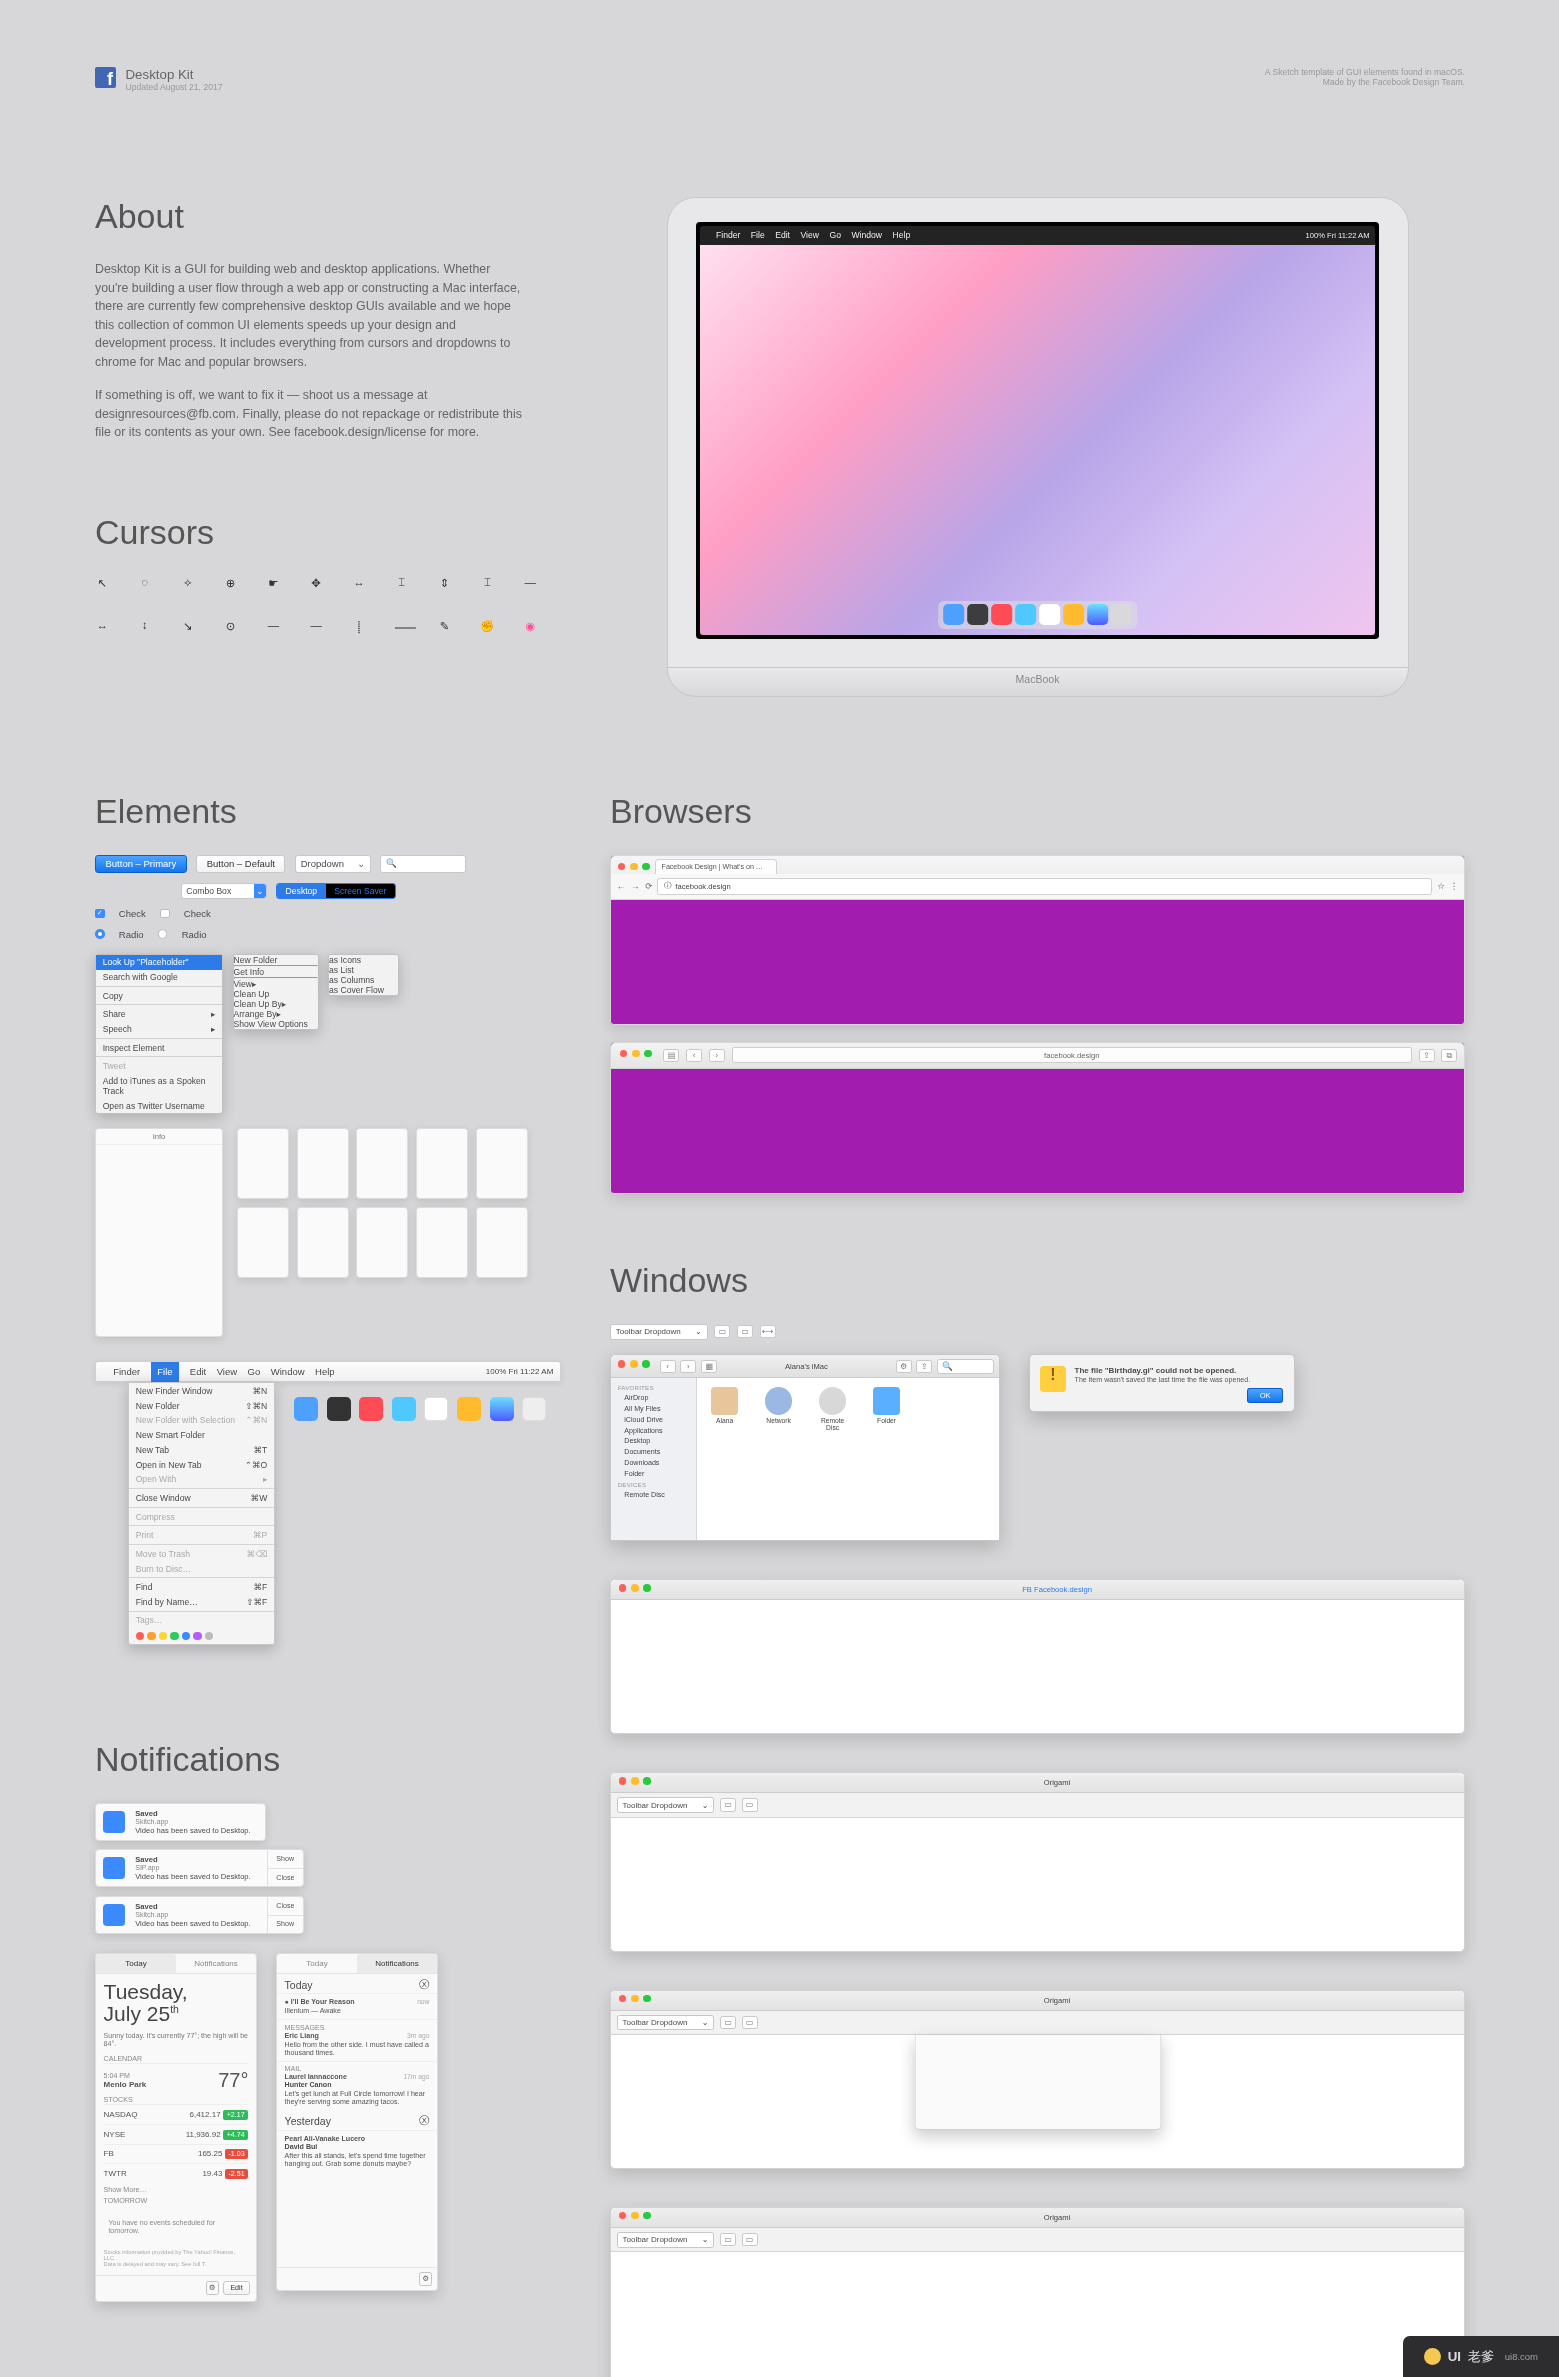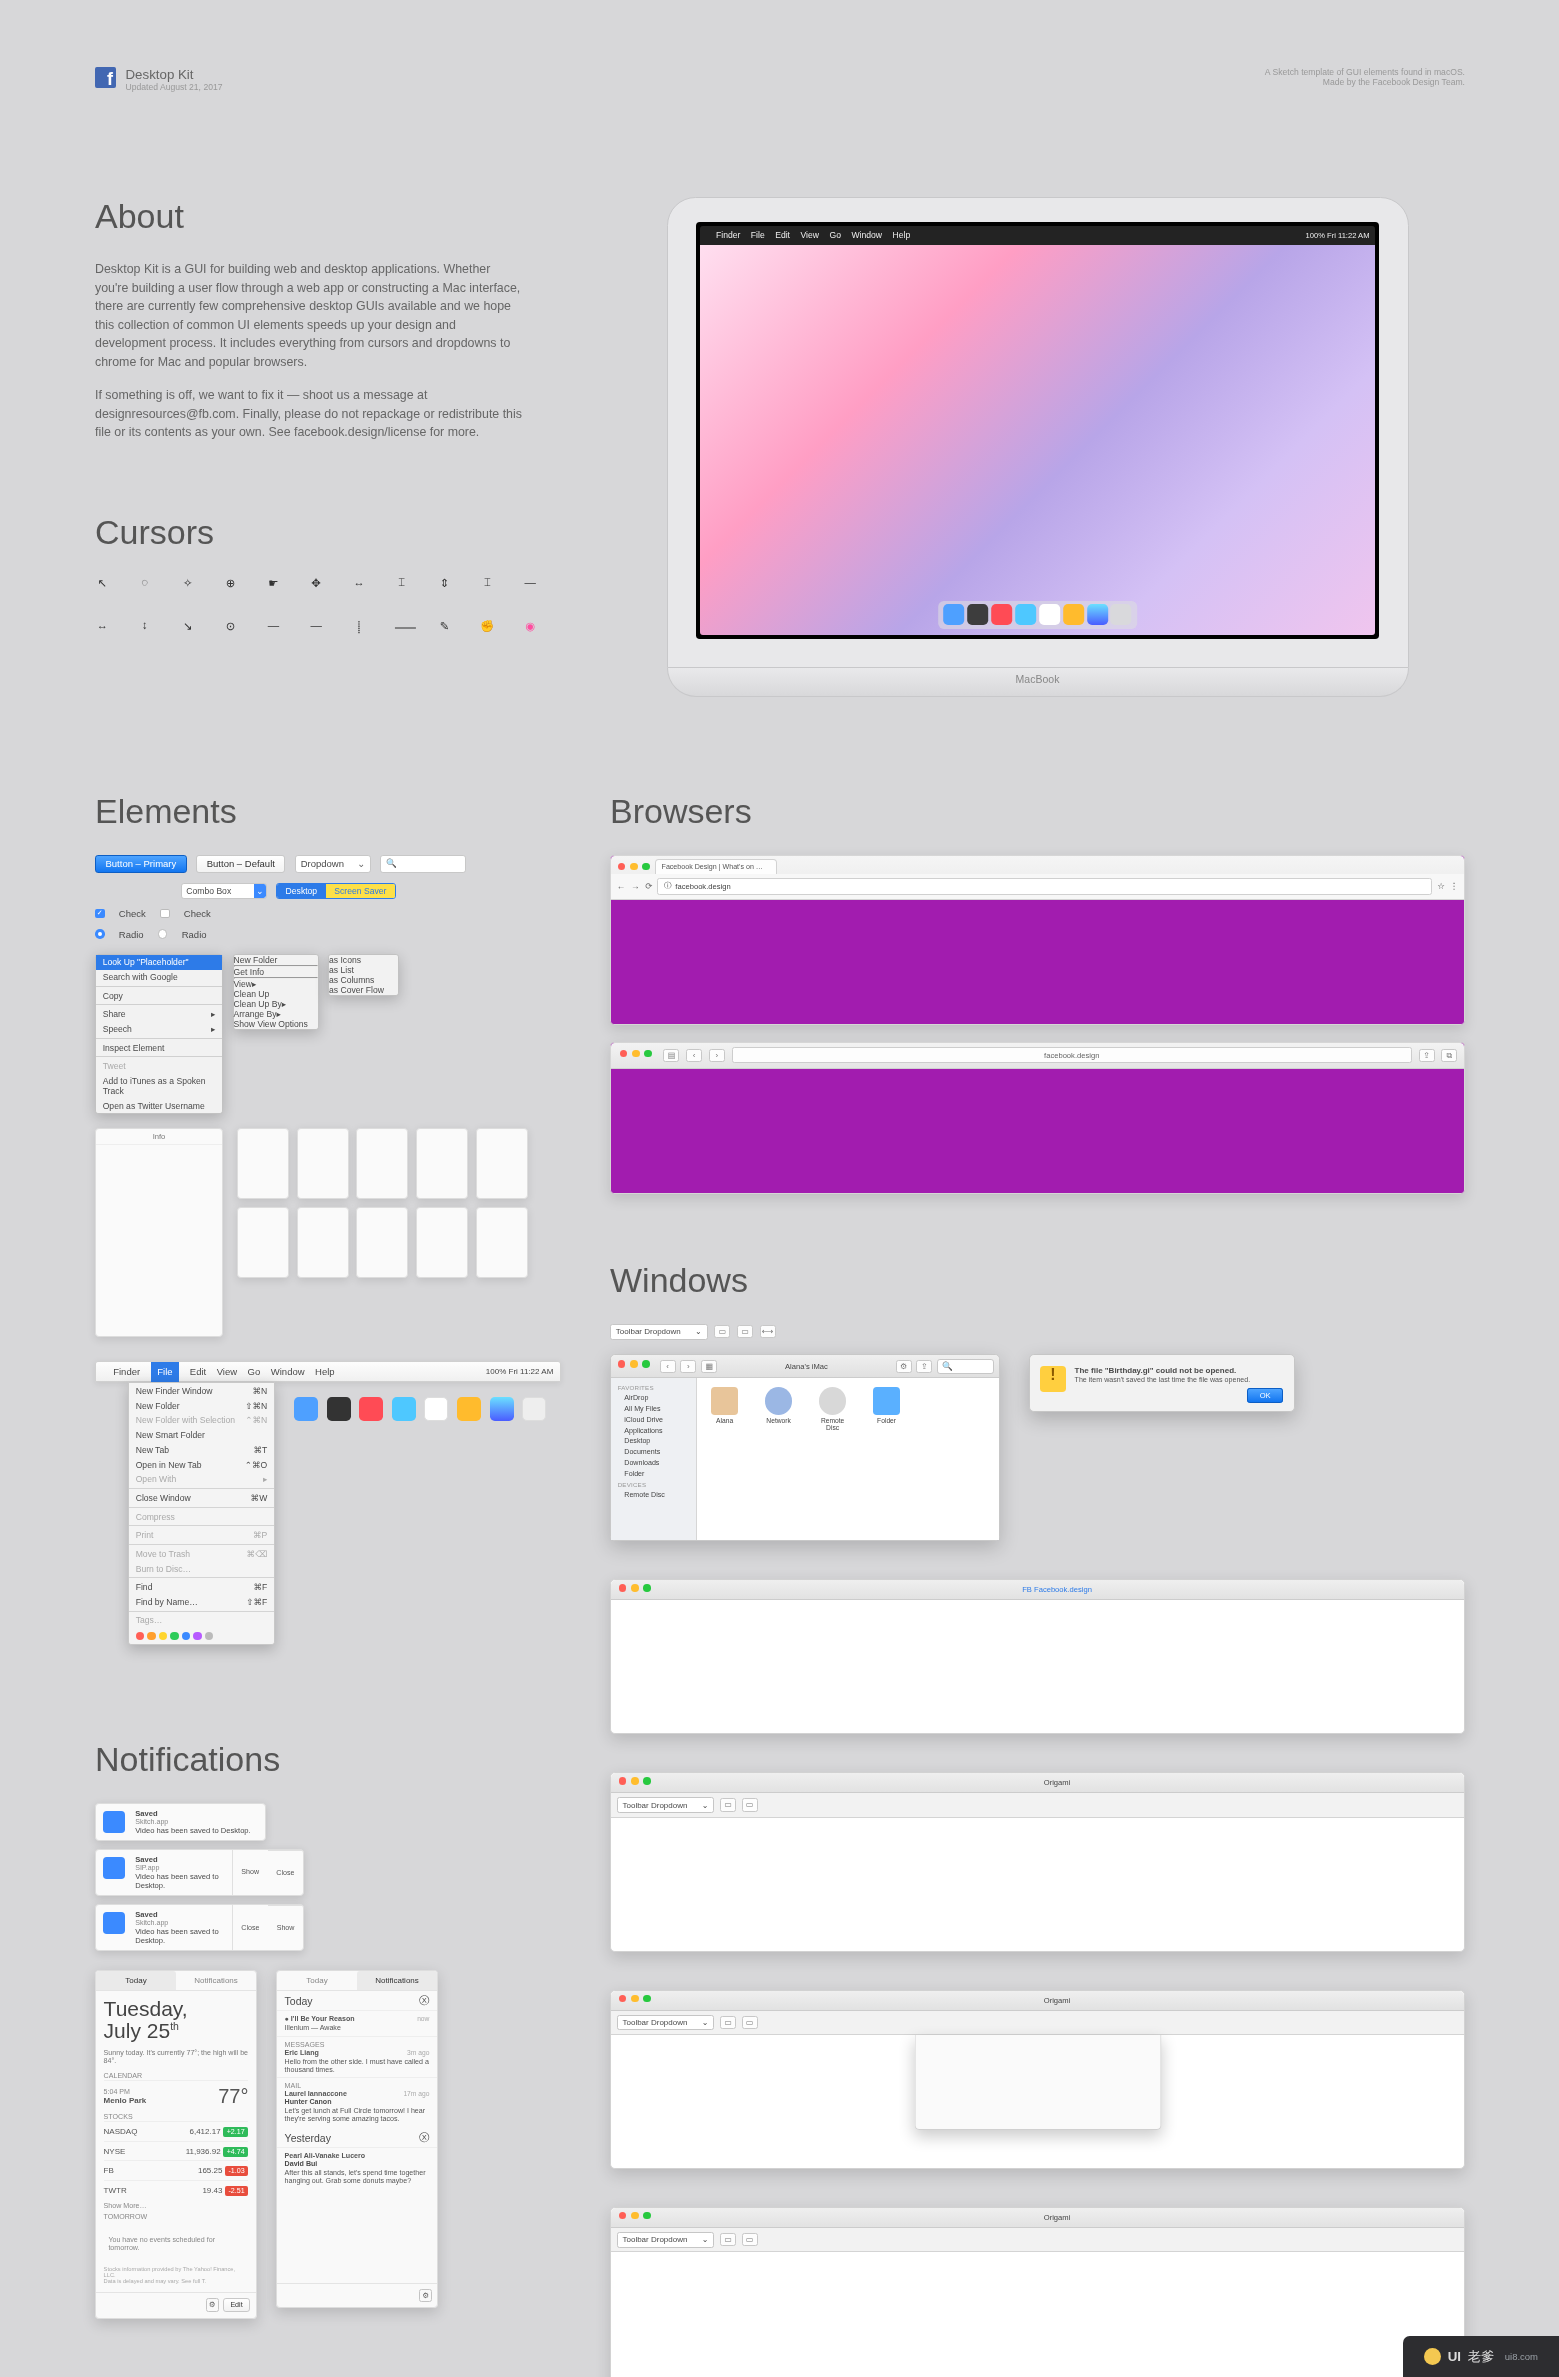--- a/index.html
+++ b/index.html
@@ -32,21 +32,21 @@
 .section { margin-top: 95px; }
 .row { display: flex; gap: 9.5px; flex-wrap: wrap; margin-bottom: 9.5px; }
 .btn-primary { background: linear-gradient(#4ea4ff,#1376f0); color: #fff; border: 0.5px solid #0d5ec4; border-radius: 2.9px; padding: 2.9px 9.5px; font-size: 9.5px; }
 .btn-default { background: linear-gradient(#fff,#f2f2f2); border: 0.5px solid #c8c8c8; border-radius: 2.9px; padding: 2.9px 9.5px; font-size: 9.5px; color: #333; }
 .dropdown-ctrl { background: #fff; border: 0.5px solid #c8c8c8; border-radius: 2.9px; padding: 2.9px 4.8px; width: 76px; font-size: 9.5px; display: flex; justify-content: space-between; }
 .caret { color: #666; }
 .search-ctrl { background: #fff; border: 0.5px solid #c8c8c8; border-radius: 2.9px; padding: 2.9px 4.8px; width: 86px; font-size: 8.6px; }
 .combo { background: #fff; border: 0.5px solid #c8c8c8; border-radius: 2.9px; padding: 1.9px 4.8px; width: 86px; font-size: 8.6px; display: flex; justify-content: space-between; align-items: center; }
 .combo-end { background: #3b8aff; color: #fff; width: 11.4px; text-align: center; border-radius: 0 2.4px 2.4px 0; margin: -1.9px -4.8px -1.9px 0; padding: 1.9px 0; }
 .seg { display: flex; border: 0.5px solid #2d7be8; border-radius: 2.9px; overflow: hidden; font-size: 8.6px; }
-.seg span { padding: 1.9px 8.6px; background: #fde047; color: #2d7be8; }
+.seg span { padding: 1.9px 8.6px; background: #000000; color: #2d7be8; }
 .seg .on { background: #2d7be8; color: #fff; }
 .chk-row { display: flex; gap: 14.3px; font-size: 9.5px; align-items: center; }
 .chk { width: 9.5px; height: 9.5px; background: #3b8aff; border-radius: 1.9px; color: #fff; font-size: 7.1px; text-align: center; line-height: 9.5px; }
 .chk-off { width: 9.5px; height: 9.5px; background: #fff; border: 0.5px solid #bbb; border-radius: 1.9px; }
 .radio-on { width: 9.5px; height: 9.5px; border-radius: 50%; background: #3b8aff; display: flex; align-items: center; justify-content: center; }
 .radio-on:after { content: ""; width: 3.8px; height: 3.8px; background: #fff; border-radius: 50%; }
 .radio-off { width: 9.5px; height: 9.5px; border-radius: 50%; background: #fff; border: 0.5px solid #bbb; }
 .ctx-menu { background: #f2f2f2; border: 0.5px solid #c2c2c2; border-radius: 2.9px; font-size: 8.6px; width: 128px; box-shadow: 0 3.8px 14.3px rgba(0,0,0,0.2); }
 .ctx-menu .mi { padding: 2.4px 6.7px; }
 .ctx-menu .sel { background: #2d7be8; color: #fff; }
@@ -68,21 +68,21 @@
 .finder-menu hr { border: none; border-top: 0.5px solid #d4d4d4; margin: 1.4px 0; }
 .tag-row { display: flex; gap: 2.9px; padding: 3.8px 6.7px; }
 .tag-dot { width: 8.6px; height: 8.6px; border-radius: 50%; }
 .icon-row { display: flex; gap: 8.6px; }
 .app-icon { width: 24px; height: 24px; border-radius: 4.8px; }
 .notif { background: #fafafa; border: 0.5px solid #ddd; border-radius: 3.8px; width: 171px; display: flex; box-shadow: 0 2.9px 8.6px rgba(0,0,0,0.12); margin-bottom: 8.6px; }
 .notif-ic { width: 22px; height: 22px; background: #3b8aff; border-radius: 3.8px; margin: 6.7px; flex-shrink: 0; }
 .notif-body { padding: 4.8px 3.8px; font-size: 7.6px; flex: 1; }
 .notif-body .nt { font-weight: 600; }
 .notif-body .ns { color: #888; font-size: 7.1px; }
-.notif-actions { border-left: 0.5px solid #e0e0e0; display: flex; flex-direction: row; font-size: 7.1px; color: #555; }
+.notif-actions { border-left: 0.5px solid #e0e0e0; display: flex; flex-direction: column; font-size: 7.1px; color: #555; }
 .notif-actions span { padding: 4.8px 8.6px; flex: 1; display: flex; align-items: center; }
 .notif-actions span + span { border-top: 0.5px solid #e0e0e0; }
 .nc-panel { width: 162px; background: rgba(250,250,250,0.96); border: 0.5px solid #ddd; border-radius: 3.8px; box-shadow: 0 4.8px 14.3px rgba(0,0,0,0.15); font-size: 8.6px; }
 .nc-tabs { display: flex; border-bottom: 0.5px solid #e4e4e4; }
 .nc-tabs span { flex: 1; text-align: center; padding: 4.8px; color: #888; font-size: 8px; }
 .nc-tabs .on { background: #eaeaea; color: #333; border-radius: 2.9px 2.9px 0 0; }
 .nc-body { padding: 7.6px; }
 .nc-date { font-size: 21px; font-weight: 300; line-height: 1.05; color: #444; }
 .nc-row { display: flex; justify-content: space-between; padding: 4.8px 0; border-top: 0.5px solid #eee; font-size: 8px; color: #555; align-items: center; }
 .nc-lbl { color: #888; font-size: 7.1px; }

